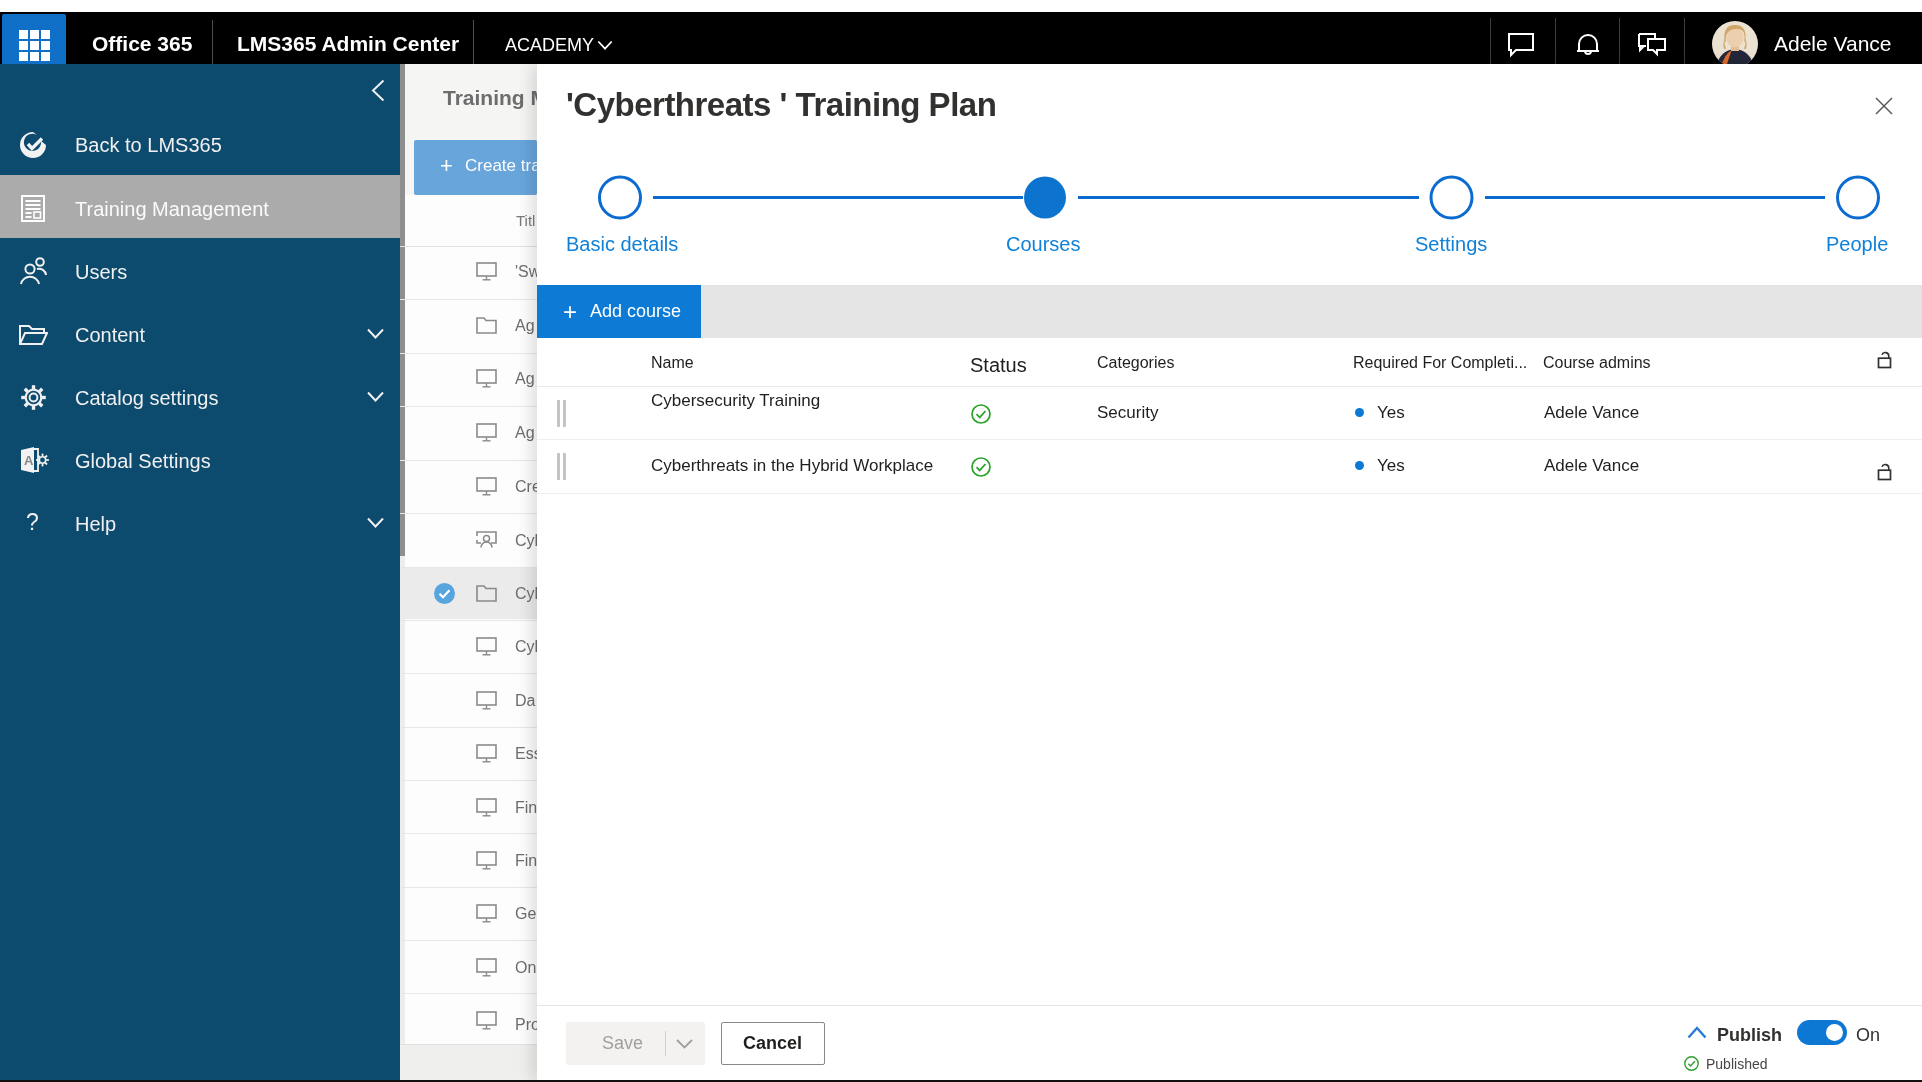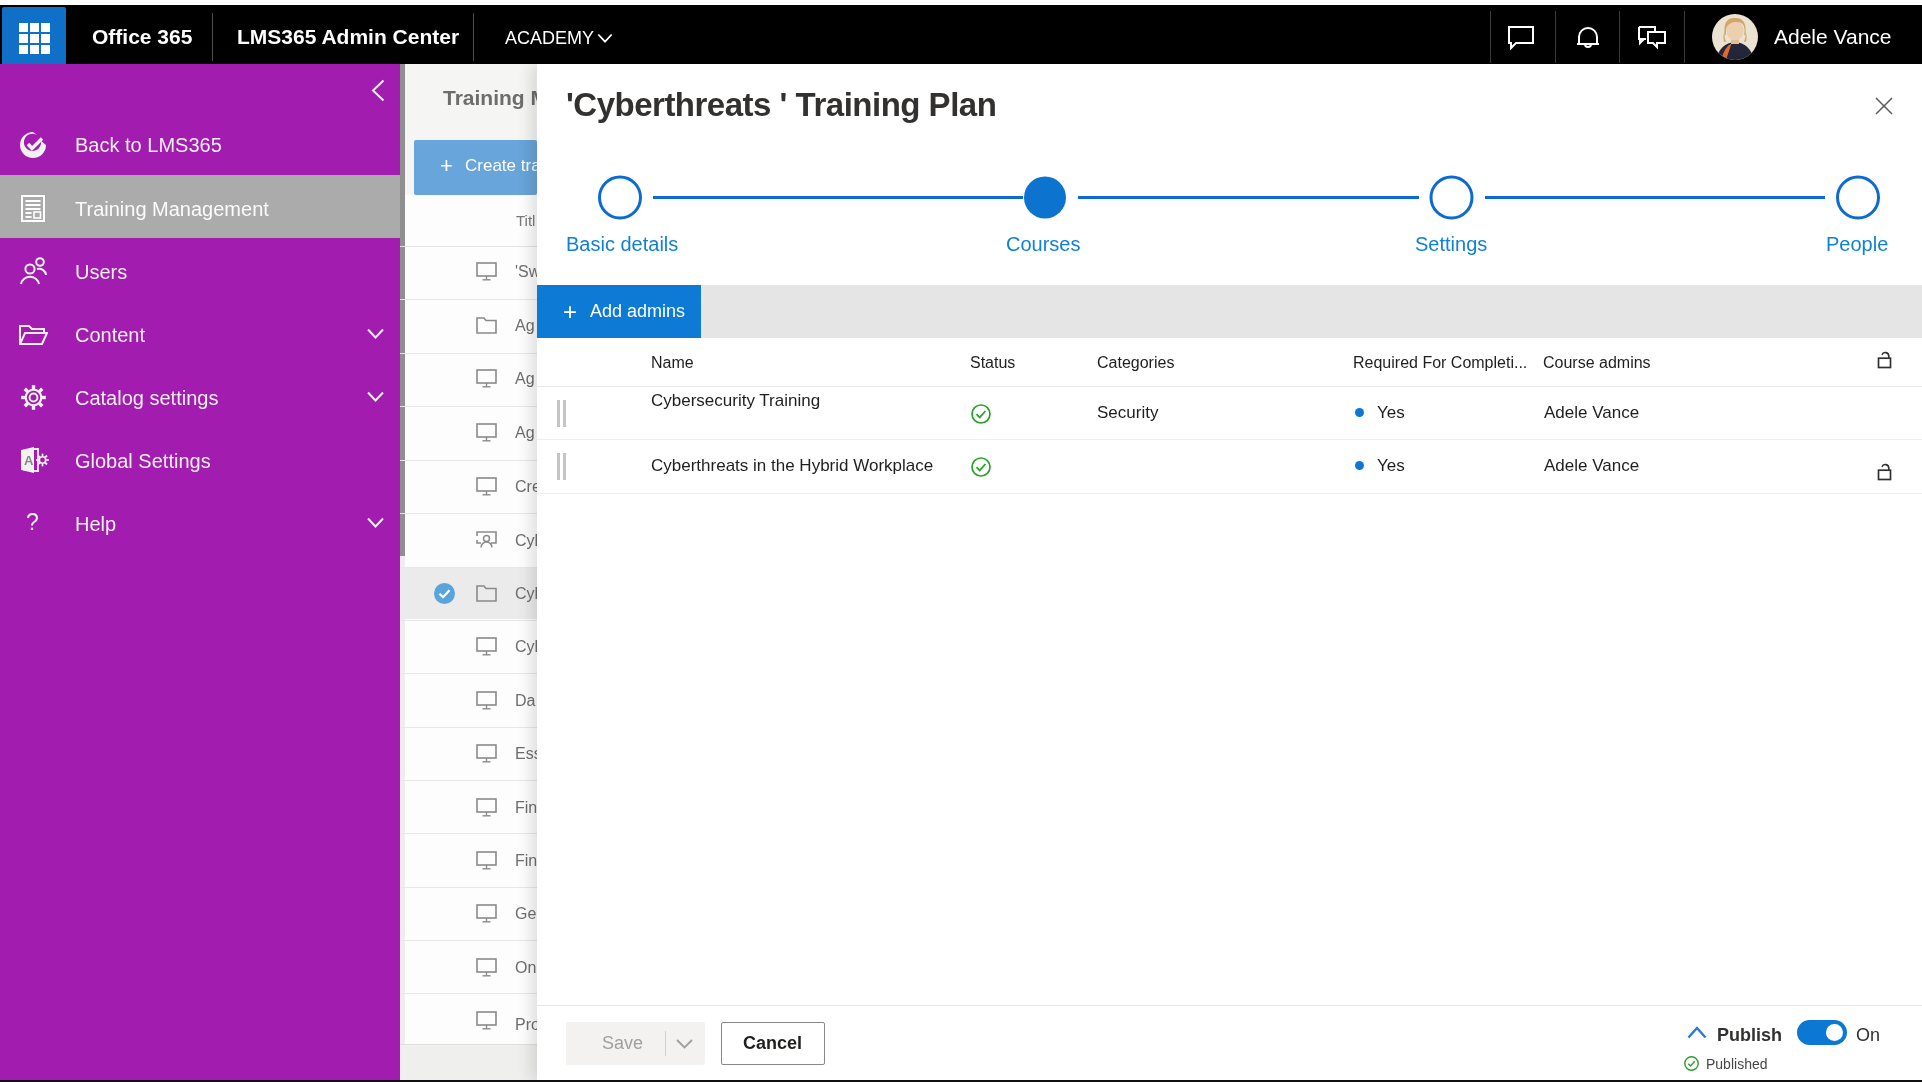--- a/index.html
+++ b/index.html
@@ -3,21 +3,21 @@
 <meta charset="utf-8">
 <style>
   * { margin:0; padding:0; box-sizing:border-box; }
   html,body { width:1922px; height:1082px; overflow:hidden; }
   body { font-family:"Liberation Sans", sans-serif; position:relative; background:#fff; }
   .abs { position:absolute; }
 </style>
 </head>
 <body>
 
-<div class="abs" style="left:0;top:5px;width:1922px;height:75px;background:#000;">
+<div class="abs" style="left:0;top:12px;width:1922px;height:75px;background:#000;">
   <div class="abs" style="left:2px;top:2px;width:64px;height:61px;background:#1070c8;border-radius:2px;">
     <svg class="abs" style="left:17px;top:16px;" width="31" height="31" viewBox="0 0 31 31">
       <g fill="#fff">
         <rect x="0" y="0" width="9" height="9"></rect>
           <rect x="11" y="0" width="9" height="9"></rect>
           <rect x="22" y="0" width="9" height="9"></rect>
         <rect x="0" y="11" width="9" height="9"></rect>
           <rect x="11" y="11" width="9" height="9"></rect>
           <rect x="22" y="11" width="9" height="9"></rect>
         <rect x="0" y="22" width="9" height="9"></rect>
@@ -67,21 +67,21 @@
       <path d="M19 24 h8 v6 h-8 Z" fill="#e3bd97"></path>
       <ellipse cx="23" cy="16.5" rx="8.7" ry="9.8" fill="#eccfae"></ellipse>
       <path d="M12.7 21 Q10.5 3.5 23 4 Q35.5 3.5 33.3 21 L32.2 21 Q34 9.5 27.5 8.3 Q17.5 6.6 14.6 13.5 Q13.6 15.5 13.8 21 Z" fill="#d2a66b"></path>
       <path d="M12.8 17 Q11.8 24 14.3 27.5 L12 28 Q10.5 21 12.8 17 Z" fill="#d2a66b"></path>
       <path d="M33.2 17 Q34.2 24 31.7 27.5 L34 28 Q35.5 21 33.2 17 Z" fill="#d2a66b"></path>
     </g>
   </svg>
   <div class="abs" style="left:1774px;top:20px;font-size:21px;color:#fff;">Adele Vance</div>
 </div>
 
-<div class="abs" style="left:0;top:64px;width:400px;height:1016px;background:#a21caf;color:#f0f0f0;">
+<div class="abs" style="left:0;top:64px;width:400px;height:1016px;background:#0c4a6e;color:#f0f0f0;">
   <svg class="abs" style="left:371px;top:15px;" width="14" height="23" viewBox="0 0 14 23">
       <path d="M12.5 1.5 L2 11.5 L12.5 21.5" fill="none" stroke="#efefef" stroke-width="2"></path>
     </svg>
 
   <div class="abs" style="left:0;top:47px;width:400px;height:64px;">
     <svg class="abs" style="left:20px;top:21px;" width="26" height="26" viewBox="0 0 26 26">
       <path d="M13 0 A13 13 0 1 0 26 13 L21 9 A8.6 8.6 0 1 1 17 3 Z" fill="#f2f2f2"></path>
       <path d="M8 12 L12 16.5 L22 6.5" fill="none" stroke="#f2f2f2" stroke-width="3.4"></path>
     </svg>
     <div class="abs" style="left:75px;top:23px;font-size:20px;">Back to LMS365</div>
@@ -328,25 +328,25 @@
     <circle cx="508" cy="23.5" r="21" fill="#0c74cf"></circle>
   </svg>
   <div class="abs" style="left:29px;top:169px;font-size:20px;color:#1181d8;">Basic details</div>
   <div class="abs" style="left:469px;top:169px;font-size:20px;color:#1181d8;">Courses</div>
   <div class="abs" style="left:878px;top:169px;font-size:20px;color:#1181d8;">Settings</div>
   <div class="abs" style="left:1289px;top:169px;font-size:20px;color:#1181d8;">People</div>
 
   <div class="abs" style="left:0;top:221px;width:1385px;height:53px;background:#e5e5e5;"></div>
   <div class="abs" style="left:0;top:221px;width:164px;height:53px;background:#0d7ad5;color:#fff;">
     <div class="abs" style="left:26px;top:13px;font-size:24px;font-weight:300;">+</div>
-    <div class="abs" style="left:53px;top:16px;font-size:18px;">Add admins</div>
+    <div class="abs" style="left:53px;top:16px;font-size:18px;">Add course</div>
   </div>
 
   <div class="abs" style="left:114px;top:290px;font-size:16px;color:#201f1e;">Name</div>
-  <div class="abs" style="left:433px;top:290px;font-size:16px;color:#201f1e;">Status</div>
+  <div class="abs" style="left:433px;top:290px;font-size:20px;color:#201f1e;">Status</div>
   <div class="abs" style="left:560px;top:290px;font-size:16px;color:#201f1e;">Categories</div>
   <div class="abs" style="left:816px;top:290px;font-size:16px;color:#201f1e;">Required For Completi...</div>
   <div class="abs" style="left:1006px;top:290px;font-size:16px;color:#201f1e;">Course admins</div>
   <svg class="abs" style="left:1340px;top:286px;" width="16" height="19" viewBox="0 0 16 19">
       <path d="M11.8 8.2 V6.2 a3.6 3.6 0 0 0 -6.9 -1.5" fill="none" stroke="#323130" stroke-width="1.6"></path>
       <rect x="1.5" y="8.2" width="12" height="9.3" fill="none" stroke="#323130" stroke-width="1.7"></rect>
     </svg>
   <div class="abs" style="left:0;top:322px;width:1385px;height:1px;background:#e8e8e8;"></div>
 
   <div class="abs" style="left:20px;top:336px;width:3px;height:27px;background:#c6c4c2;"></div>

